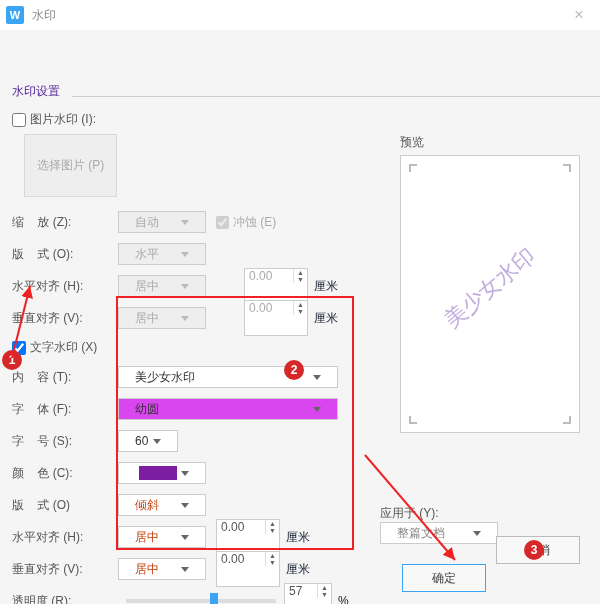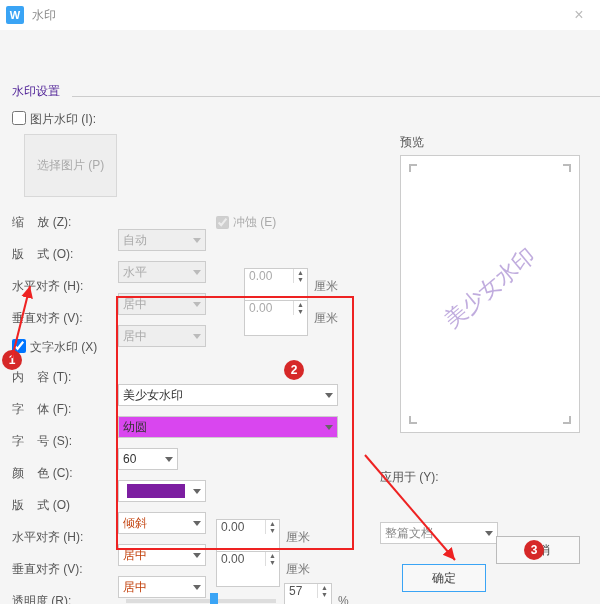--- a/index.html
+++ b/index.html
@@ -56,21 +56,21 @@
   .group-rule {
     border: none;
     border-top: 1px solid #ccc;
     margin: 0 0 6px 0;
     position: relative;
     top: -8px;
     left: 60px;
   }
   .check {
     display: flex;
-    align-items: flex-start;
+    align-items: center;
     margin-bottom: 6px;
   }
   .check input {
     width: 14px; height: 14px;
     margin: 0 4px 0 0;
   }
   .btn-disabled {
     display: inline-block;
     padding: 22px 12px;
     border: 1px solid #d8d8d8;
@@ -84,23 +84,22 @@
     height: 30px;
     margin-bottom: 2px;
   }
   .row label.key { width: 106px; color: #555; white-space: pre; }
   .ctl, .dd {
     border: 1px solid #ccc;
     background: #fff;
     height: 22px;
     display: flex;
     align-items: center;
-    padding: 0 4px;
+    padding: 0 16px;
     position: relative;
-    margin-top: 36px;
   }
   .dd { width: 88px; color: #888; }
   .dd.lg { width: 220px; color: #333; }
   .dd.md { width: 88px; color: #c2410c; text-align: center; }
   .dd.sm { width: 60px; color: #333; }
   .dd .caret {
     margin-left: auto;
     width: 0; height: 0;
     border-left: 4px solid transparent;
     border-right: 4px solid transparent;
@@ -120,21 +119,21 @@
   .num .spin {
     width: 14px;
     display: flex;
     flex-direction: column;
     border-left: 1px solid #ddd;
   }
   .num .spin i {
     flex: 1; display: flex; align-items: center; justify-content: center;
     font-style: normal; font-size: 7px; color: #666;
   }
-  .unit { margin-left: 6px; color: #737373; }
+  .unit { margin-left: 6px; color: #0f172a; }
   .disabled-row .dd, .disabled-row .num { color: #aaa; }
   .color-swatch {
     width: 58px; height: 14px;
     background: #7c1ea1;
     margin: 0 4px;
   }
   .preview-box {
     position: absolute;
     right: 20px;
     top: 134px;

